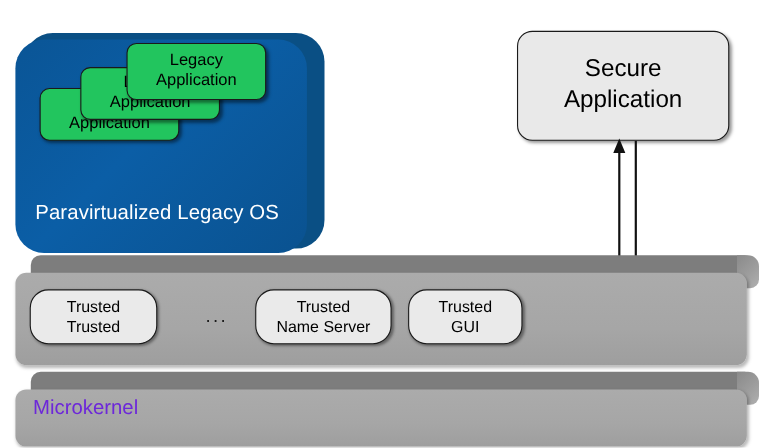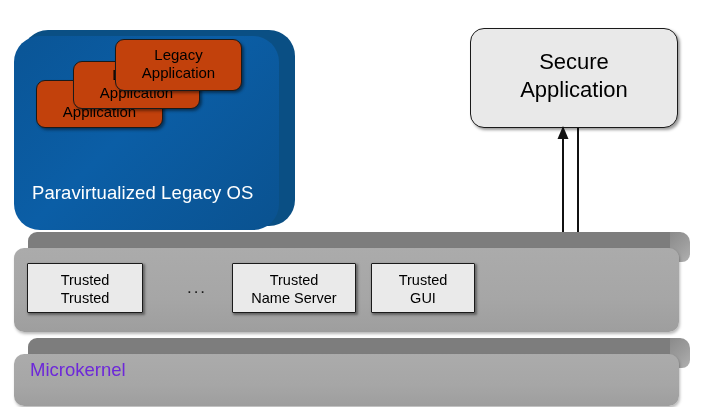--- a/index.html
+++ b/index.html
@@ -55,21 +55,21 @@
     font-size: 18.5px;
     line-height: 22px;
     letter-spacing: 0.1px;
     white-space: nowrap;
   }
 
   
   .app-box {
     position: absolute;
     box-sizing: border-box;
-    background: #c2410c;
+    background: #22c55e;
     border: 1.6px solid #1a1a1a;
     border-radius: 9px;
     box-shadow: 2px 2px 3px rgba(0,0,0,0.45);
   }
   .app-box .app-text {
     position: absolute;
     left: 50%;
     transform: translateX(-50%);
     text-align: center;
     font-size: 15px;
@@ -103,21 +103,21 @@
   }
   #app-front .app-text {
     top: 6px;
   }
 
   
   .secure-app {
     position: absolute;
     left: 470px;
     top: 28px;
-    width: 208px;
+    width: 193px;
     height: 100px;
     box-sizing: border-box;
     background: #e9e9e9;
     border: 1.8px solid #1a1a1a;
     border-radius: 14px;
     box-shadow: 2px 2px 3px rgba(0,0,0,0.4);
   }
   .secure-app .secure-text {
     position: absolute;
     left: 0;
@@ -189,21 +189,21 @@
   }
 
   
   .svc-box {
     position: absolute;
     top: 263px;
     height: 50px;
     box-sizing: border-box;
     background: #eaeaea;
     border: 1.6px solid #1a1a1a;
-    border-radius: 1px;
+    border-radius: 17px;
     box-shadow: 1.5px 1.5px 2.5px rgba(0,0,0,0.4);
   }
   .svc-box .svc-text {
     position: absolute;
     left: 0;
     top: 7px;
     width: 100%;
     text-align: center;
     font-size: 14.5px;
     line-height: 18px;

